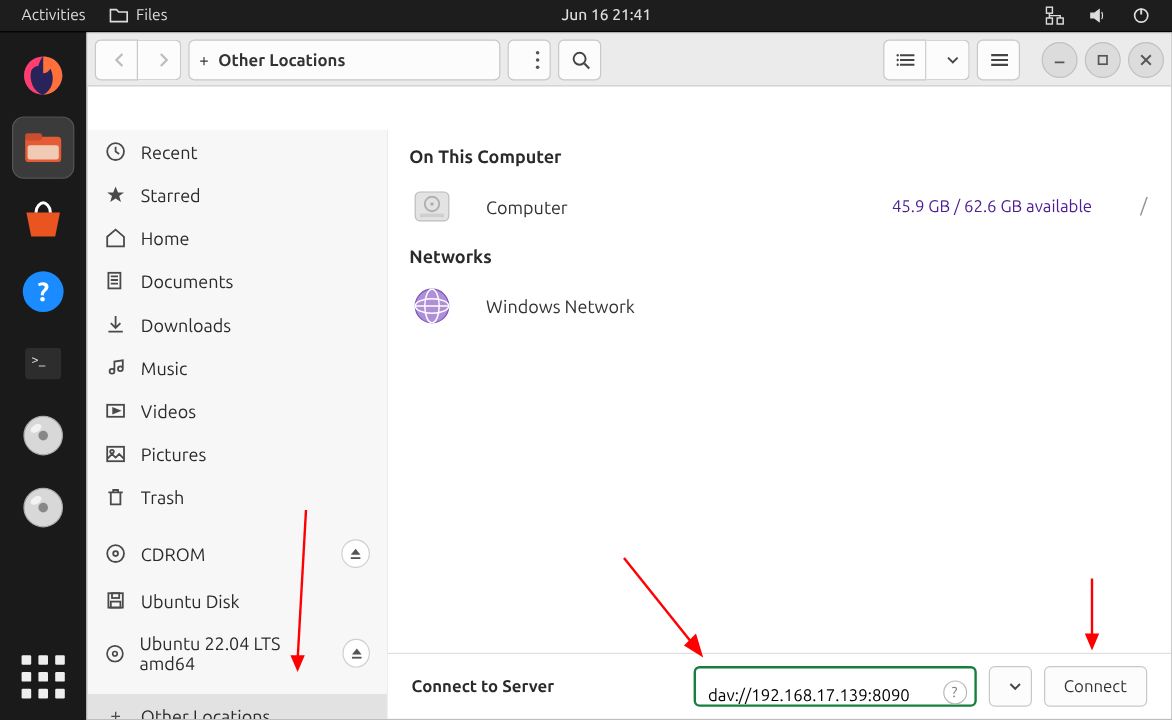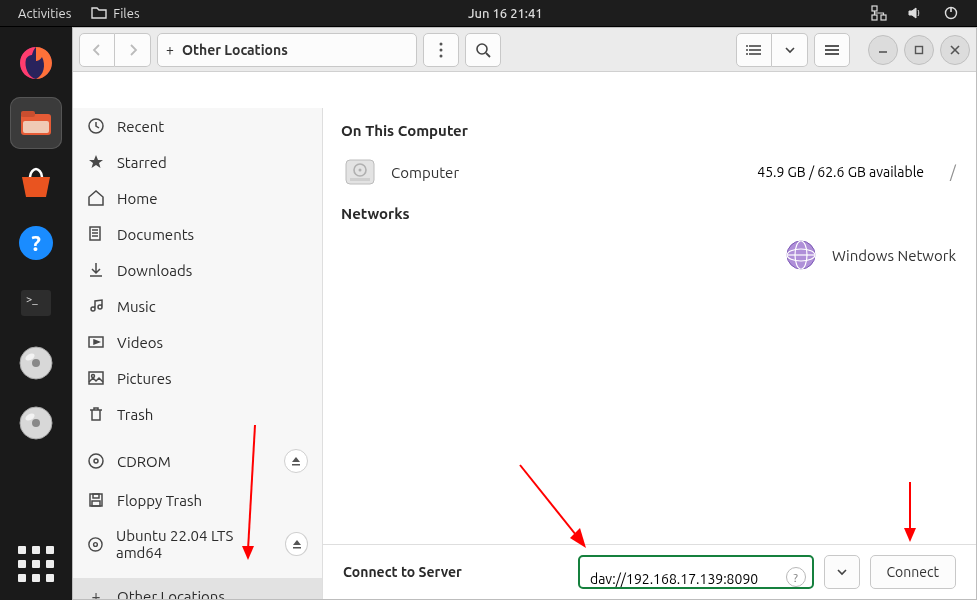--- a/index.html
+++ b/index.html
@@ -19,21 +19,21 @@
 .dock-item.active { background: #3b3b3b; box-shadow: 0 0 0 1px #555 inset; }
 .dock .apps-grid { margin-top: auto; margin-bottom: 18px; display: grid; grid-template-columns: repeat(3, 8px); grid-template-rows: repeat(3, 8px); gap: 6px; }
 .dock .apps-grid span { background: #eee; width: 8px; height: 8px; border-radius: 1px; }
 
 
 .window { position: absolute; left: 72px; top: 27px; right: 0; bottom: 0; background: #fff; border: 1px solid #bdbdbd; display: flex; flex-direction: column; }
 
 
 .headerbar { height: 44px; background: #ebebeb; border-bottom: 1px solid #d0d0d0; display: flex; align-items: center; padding: 4px 6px; gap: 6px; }
 .nav-group, .right-group { display: flex; gap: 0; }
-.hbtn { height: 34px; min-width: 36px; background: #fcfcfc; border: 1px solid #c8c8c8; border-radius: 5px; display: flex; align-items: center; justify-content: center; padding: 0 8px; font-size: 14px; color: #333; cursor: pointer; }
+.hbtn { height: 34px; min-width: 36px; background: #fcfcfc; border: 1px solid #c8c8c8; border-radius: 5px; display: flex; align-items: center; justify-content: flex-end; padding: 0 8px; font-size: 14px; color: #333; cursor: pointer; }
 .hbtn.disabled { color: #bbb; }
 .nav-group .hbtn:first-child { border-top-right-radius: 0; border-bottom-right-radius: 0; }
 .nav-group .hbtn:last-child { border-top-left-radius: 0; border-bottom-left-radius: 0; border-left: none; }
 .linked .hbtn:not(:first-child) { border-left: none; border-top-left-radius: 0; border-bottom-left-radius: 0; }
 .linked .hbtn:not(:last-child) { border-top-right-radius: 0; border-bottom-right-radius: 0; }
 .pathbar { flex: 0 0 auto; }
 .pathbar .hbtn { min-width: 260px; justify-content: flex-start; gap: 8px; font-weight: 600; }
 .headerbar .grow { flex: 1; }
 .win-ctrl { width: 30px; height: 30px; border-radius: 50%; background: #dcdcdc; border: 1px solid #c0c0c0; display: flex; align-items: center; justify-content: center; color: #555; cursor: pointer; }
 
@@ -43,24 +43,24 @@
 .side-item { display: flex; align-items: center; gap: 12px; padding: 9px 14px; color: #2b2b2b; cursor: pointer; }
 .side-item.sel { background: #e2e2e2; }
 .side-item .eject { margin-left: auto; width: 24px; height: 24px; border: 1px solid #cfcfcf; border-radius: 50%; display: flex; align-items: center; justify-content: center; color: #555; background: #fff; }
 .side-sep { height: 1px; background: #e0e0e0; margin: 4px 0; }
 .side-icon { width: 18px; height: 18px; display: flex; align-items: center; justify-content: center; color: #555; }
 .side-icon svg { stroke: #4a4a4a; fill: none; stroke-width: 1.5; }
 
 .content { flex: 1; display: flex; flex-direction: column; overflow: hidden; }
 .content-scroll { flex: 1; overflow-y: auto; padding: 14px 18px 0 18px; }
 .sec-title { font-weight: 700; font-size: 15px; color: #2a2a2a; margin-bottom: 8px; }
-.row { display: flex; align-items: center; gap: 14px; padding: 8px 2px; cursor: pointer; justify-content: flex-end; }
+.row { display: flex; align-items: center; gap: 28px; padding: 8px 2px; cursor: pointer; }
 .row-icon { width: 34px; height: 34px; border-radius: 6px; display: flex; align-items: center; justify-content: center; }
 .row-label { font-size: 15px; color: #333; }
-.row .meta { margin-left: auto; color: #000000; font-size: 14px; }
+.row .meta { margin-left: auto; color: #4c1d95; font-size: 14px; }
 .row .slash { color: #909090; margin-left: 12px; }
 
 
 .footer { border-top: 1px solid #dedede; background: #fff; padding: 10px 20px; display: flex; align-items: center; gap: 10px; }
 .footer-label { font-weight: 700; font-size: 14px; color: #2a2a2a; flex: 0 0 225px; }
 .addr-wrap { flex: 1; display: flex; align-items: flex-end; border: 2px solid #15803d; border-radius: 5px; height: 34px; padding: 0 6px 0 10px; }
 .addr-wrap input { border: none; outline: none; flex: 1; font-size: 14px; background: transparent; }
 .addr-help { width: 20px; height: 20px; border: 1px solid #b8b8b8; border-radius: 50%; display: flex; align-items: center; justify-content: center; color: #7a7a7a; font-size: 12px; }
 .footer .hbtn { height: 34px; }
 
@@ -344,21 +344,21 @@
           </span>
       </div>
       <div class="side-item">
         <span class="side-icon">
             <svg viewBox="0 0 18 18">
               <rect x="3" y="3" width="12" height="12"></rect>
               <rect x="6" y="3" width="6" height="4"></rect>
               <rect x="5" y="10" width="8" height="5"></rect>
             </svg>
           </span>
-        <span>Floppy Trash</span>
+        <span>Ubuntu Disk</span>
       </div>
       <div class="side-item">
         <span class="side-icon">
             <svg viewBox="0 0 18 18">
               <circle cx="9" cy="9" r="7"></circle>
               <circle cx="9" cy="9" r="2"></circle>
             </svg>
           </span>
         <span>Ubuntu 22.04 LTS amd64</span>
         <span class="eject">

